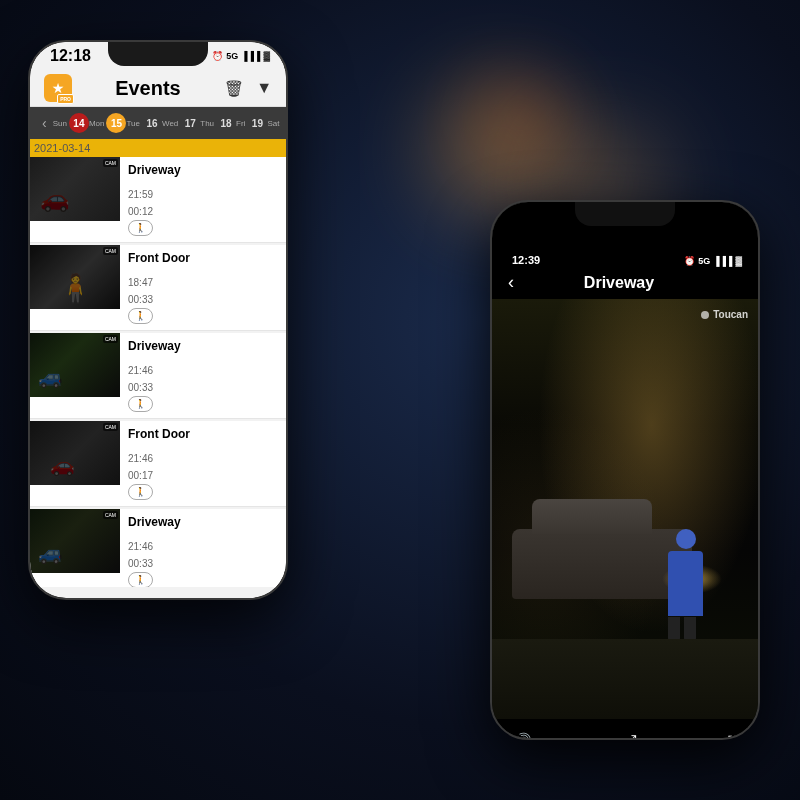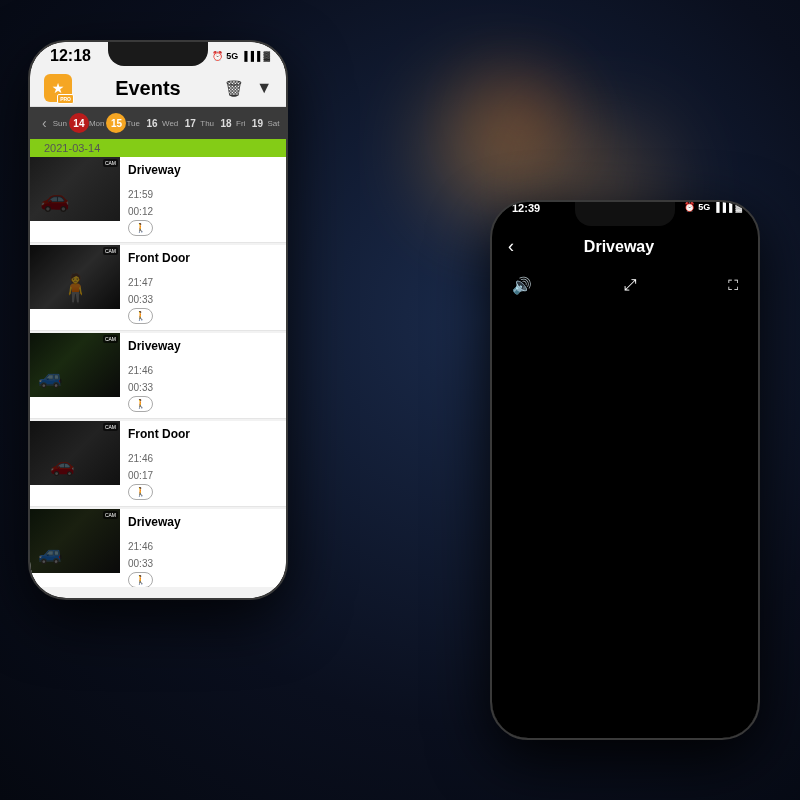--- a/index.html
+++ b/index.html
@@ -139,22 +139,22 @@
     }
     .cal-day.prev .day-num {
       background: #b91c1c;
       color: white;
       border-radius: 50%;
     }
     .cal-icon { color: #aaa; font-size: 14px; margin-left: 4px; }
 
     
     .date-label {
-      background: #84cc16;
-      padding: 3px 14px;
+      background: #eab308;
+      padding: 3px 4px;
       font-size: 11px;
       color: #555;
       font-weight: 500;
     }
 
     
     .events-list {
       background: #f2f2f2;
       overflow-y: auto;
       height: calc(100% - 28px - 42px - 36px - 20px);
@@ -248,28 +248,29 @@
       height: 100%;
       background: #000;
       border-radius: 36px;
       overflow: hidden;
     }
 
     .status-bar-right {
       background: #000;
       height: 28px;
       display: flex;
-      align-items: flex-start;
+      align-items: flex-end;
       justify-content: space-between;
       padding: 0 16px 0 20px;
       font-size: 10px;
       font-weight: 600;
       color: #fff;
       position: relative;
       z-index: 5;
+      margin-top: 36px;
     }
     .status-bar-right .time { font-size: 11px; font-weight: 700; }
 
     .header-right {
       background: #000;
       display: flex;
       align-items: center;
       justify-content: space-between;
       padding: 6px 16px;
     }
@@ -475,21 +476,21 @@
           </div>
         </div>
       </div>
 
       <div class="event-item">
         <div class="event-thumb thumb-2">
           <span class="cam-label">CAM</span>
         </div>
         <div class="event-info">
           <div class="event-location">Front Door</div>
-          <div class="event-time">21:47</div>
+          <div class="event-time">18:47</div>
           <div class="event-duration">00:33</div>
           <div class="event-badge">
             <span>🚶</span>
           </div>
         </div>
       </div>
 
       <div class="event-item">
         <div class="event-thumb thumb-3">
           <span class="cam-label">CAM</span>
@@ -549,20 +550,44 @@
         <span>▓</span>
       </div>
     </div>
 
     <div class="header-right">
       <span class="back-btn">‹</span>
       <span class="title">Driveway</span>
       <span class="placeholder"></span>
     </div>
 
+    <div class="video-area">
+
+      <div class="video-watermark">
+        <svg width="10" height="10" viewBox="0 0 10 10">
+          <circle cx="5" cy="5" r="4" fill="white" opacity="0.8"></circle>
+        </svg>
+        <span>Toucan</span>
+      </div>
+
+      <div class="car-shape">
+        <div class="car-light"></div>
+      </div>
+
+      <div class="person-shape">
+        <div class="person-head"></div>
+        <div class="person-body"></div>
+        <div class="person-legs">
+          <div class="person-leg"></div>
+          <div class="person-leg"></div>
+        </div>
+      </div>
+
+      <div class="ground"></div>
+    </div>
 
     <div class="video-controls">
       <span class="vol-icon">🔊</span>
       <span class="fullscreen-icon">⤢</span>
       <span class="expand-icon">⛶</span>
     </div>
 
   </div>
 </div>
 

